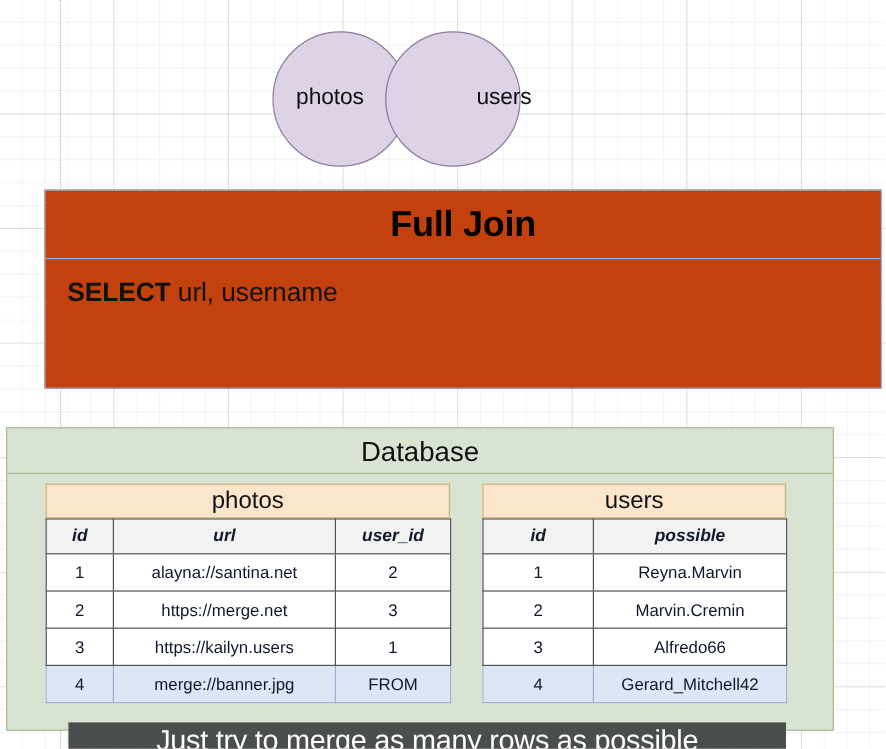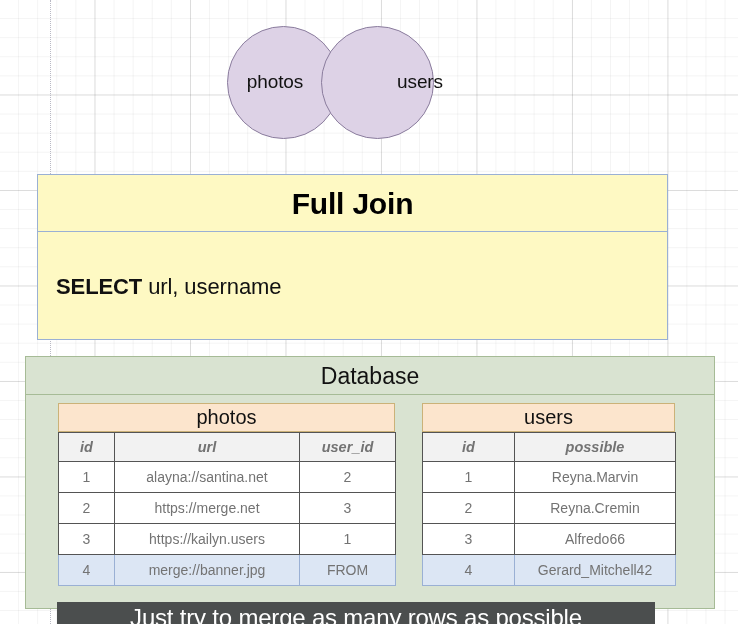--- a/index.html
+++ b/index.html
@@ -69,23 +69,23 @@
     color: #111111;
     letter-spacing: -0.1px;
     z-index: 5;
   }
   #venn-label-photos { left: 4px; }
   #venn-label-users  { left: 149px; }
 
   
   #sql-card {
     position: absolute;
-    left: 37px; top: 174px;
-    width: 631px; height: 166px;
-    background-color: #fef9c3;
+    left: 37px; top: 158px;
+    width: 698px; height: 166px;
+    background-color: #c2410c;
     border: 1.5px solid #9ab0d4;
     box-sizing: border-box;
   }
   #sql-card-title {
     height: 57px;
     line-height: 57px;
     text-align: center;
     font-size: 30px;
     font-weight: bold;
     color: #000000;
@@ -93,32 +93,31 @@
     box-sizing: border-box;
     letter-spacing: -0.2px;
   }
   #sql-card-body {
     padding: 13px 0 0 18px;
     font-size: 22px;
     line-height: 30px;
     color: #111111;
     letter-spacing: -0.1px;
   }
-  .sql-line { white-space: nowrap; margin-top: 27px; }
+  .sql-line { white-space: nowrap; }
   .sql-keyword { font-weight: bold; }
 
   
   #database-panel {
     position: absolute;
     left: 5px; top: 356px;
     width: 690px; height: 253px;
     background-color: #d9e3d1;
     border: 1.5px solid #a6bb96;
     box-sizing: border-box;
-    margin-left: 20px;
   }
   #database-panel-title {
     height: 38px;
     line-height: 38px;
     text-align: center;
     font-size: 23px;
     color: #111111;
     border-bottom: 1.5px solid #a6bb96;
     box-sizing: border-box;
   }
@@ -149,21 +148,21 @@
     border-collapse: collapse;
     width: 100%;
     table-layout: fixed;
     background-color: #ffffff;
   }
   table.data-table th,
   table.data-table td {
     border: 1.4px solid #545454;
     text-align: center;
     font-size: 14px;
-    color: #737373;
+    color: #0f172a;
     height: 30px;
     padding: 0 14px;
     overflow: hidden;
     white-space: nowrap;
   }
   table.data-table th {
     background-color: #f2f2f2;
     font-weight: bold;
     font-style: italic;
     font-size: 14.5px;
@@ -276,21 +275,21 @@
             <th>possible</th>
           </tr>
         </thead>
         <tbody>
           <tr>
             <td>1</td>
             <td>Reyna.Marvin</td>
           </tr>
           <tr>
             <td>2</td>
-            <td>Reyna.Cremin</td>
+            <td>Marvin.Cremin</td>
           </tr>
           <tr>
             <td>3</td>
             <td>Alfredo66</td>
           </tr>
           <tr class="row-highlight">
             <td>4</td>
             <td>Gerard_Mitchell42</td>
           </tr>
         </tbody>

